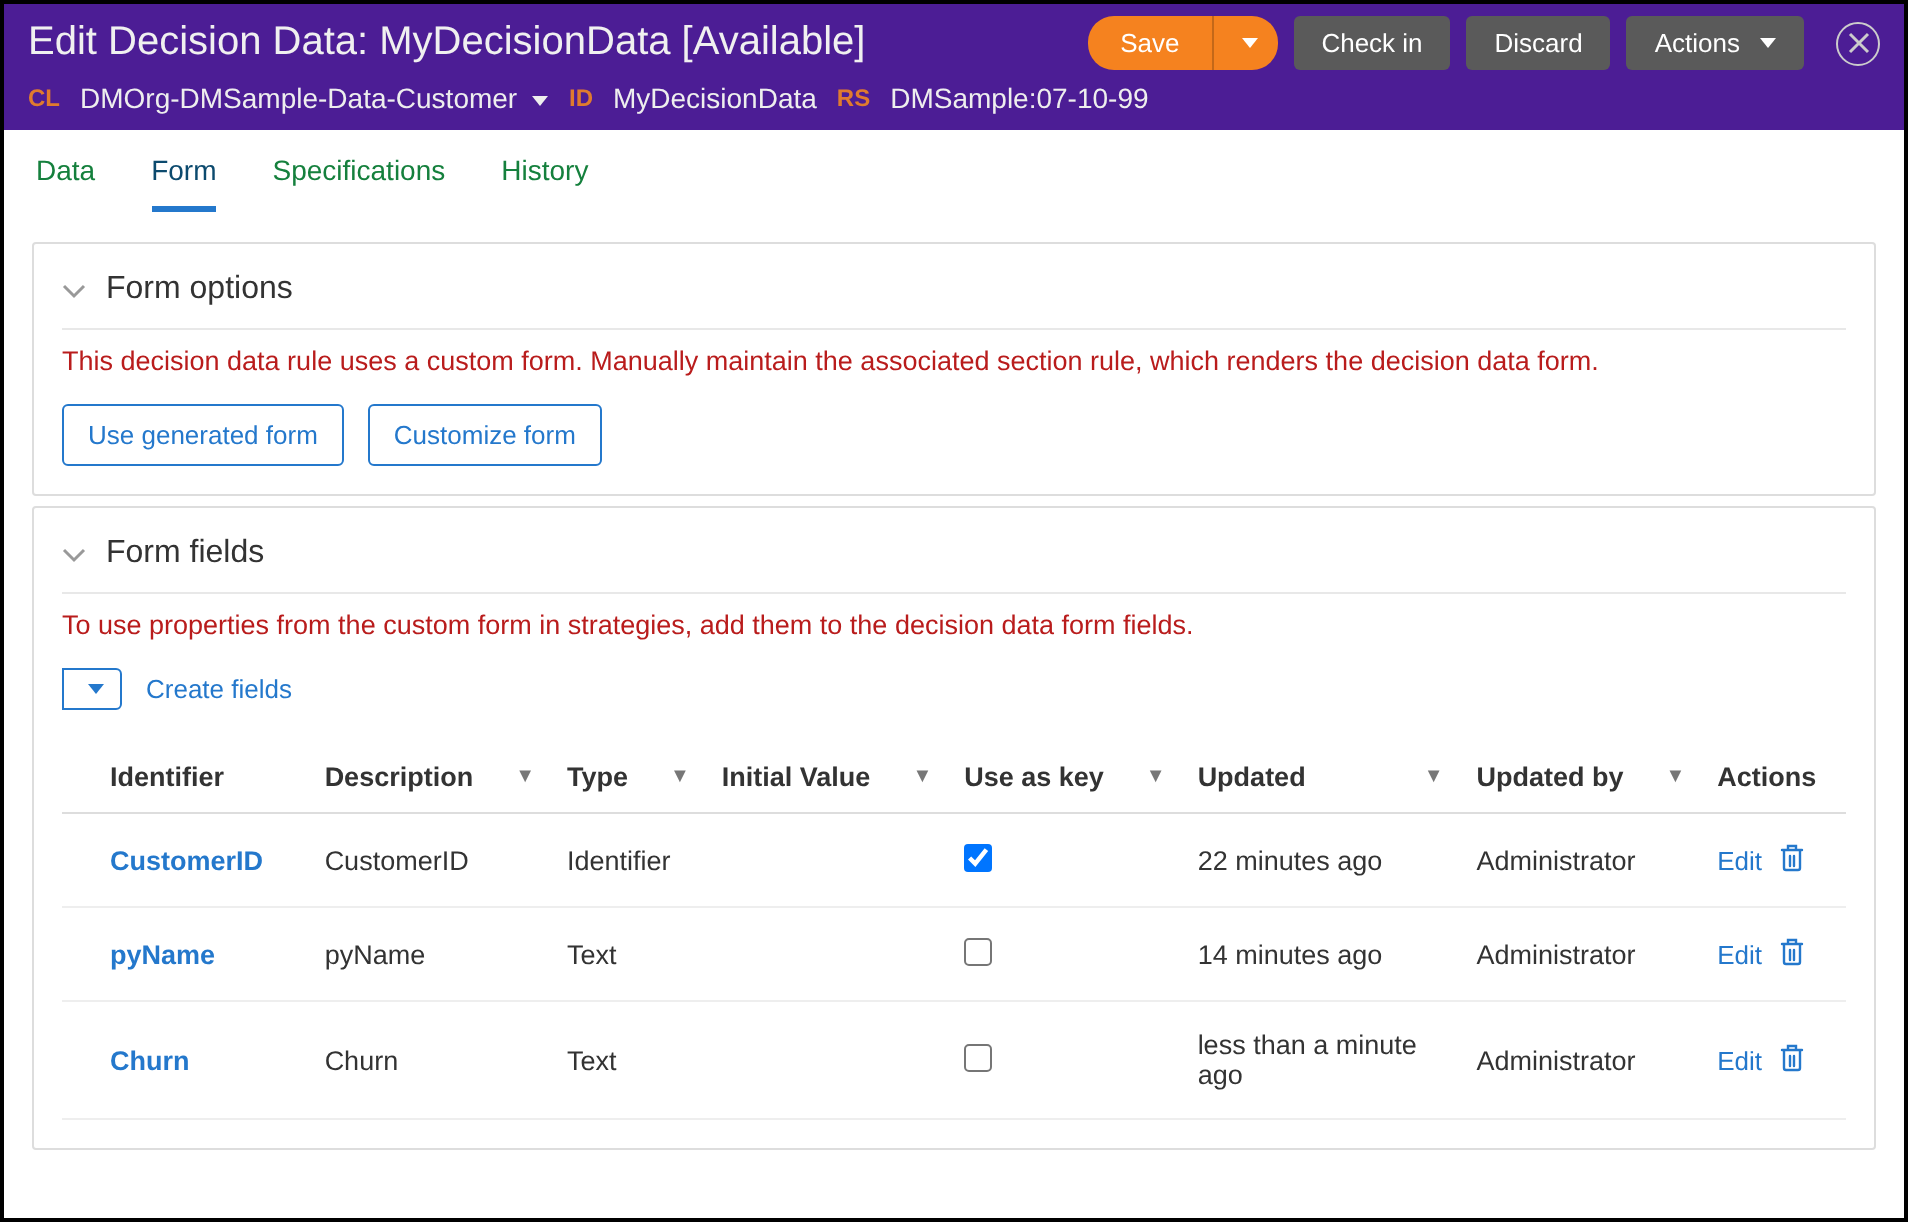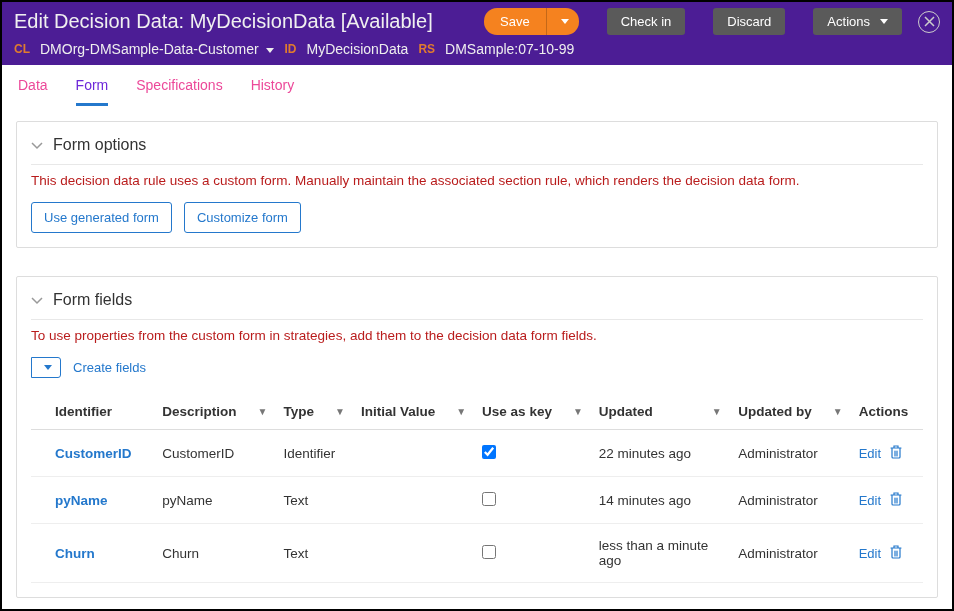--- a/index.html
+++ b/index.html
@@ -64,21 +64,20 @@
   border-right: 1px solid rgba(0,0,0,0.2);
 }
 .btn-save .save-caret {
   padding: 6px 10px;
   display: flex;
   align-items: center;
 }
 
 .btn-gray {
   background: #5a5a5a;
-  margin-left: 20px;
 }
 
 .btn-actions {
   display: flex;
   align-items: center;
   gap: 6px;
 }
 
 .close-x {
   width: 22px;
@@ -126,38 +125,38 @@
   display: flex;
   gap: 28px;
   padding: 12px 16px 0 16px;
   border-bottom: 1px solid transparent;
   background: #fff;
 }
 
 .tab {
   padding-bottom: 10px;
   cursor: pointer;
-  color: #ec4899;
+  color: #15803d;
   font-size: 14px;
 }
 
 .tab.active {
-  color: #6d28d9;
+  color: #0c4a6e;
   border-bottom: 3px solid #2478cc;
   font-weight: 500;
 }
 
 .content {
   padding: 14px;
 }
 
 .panel {
   border: 1px solid #ddd;
   border-radius: 2px;
-  margin-bottom: 28px;
+  margin-bottom: 5px;
   background: #fff;
 }
 
 .panel-inner {
   padding: 14px 14px;
 }
 
 .panel-title {
   display: flex;
   align-items: center;

